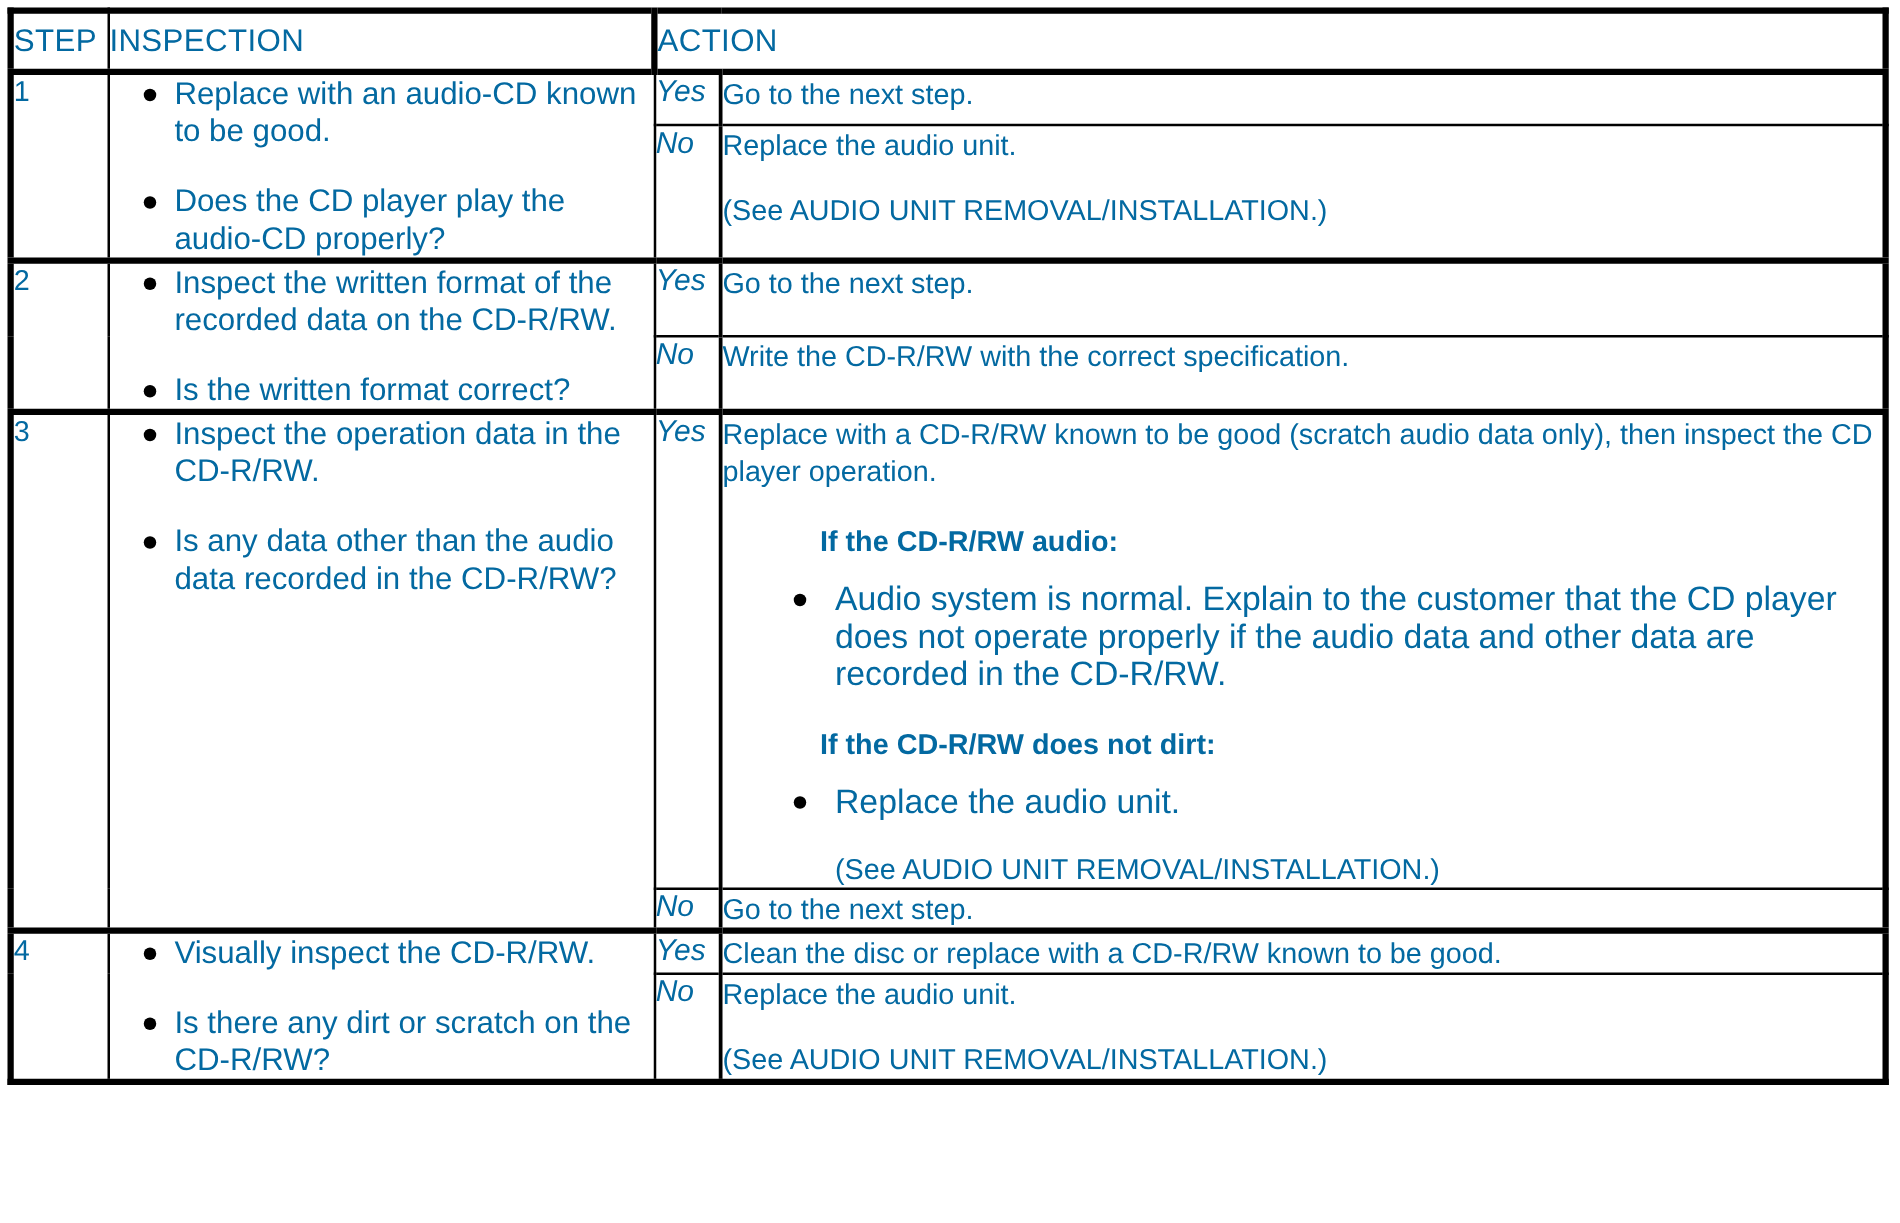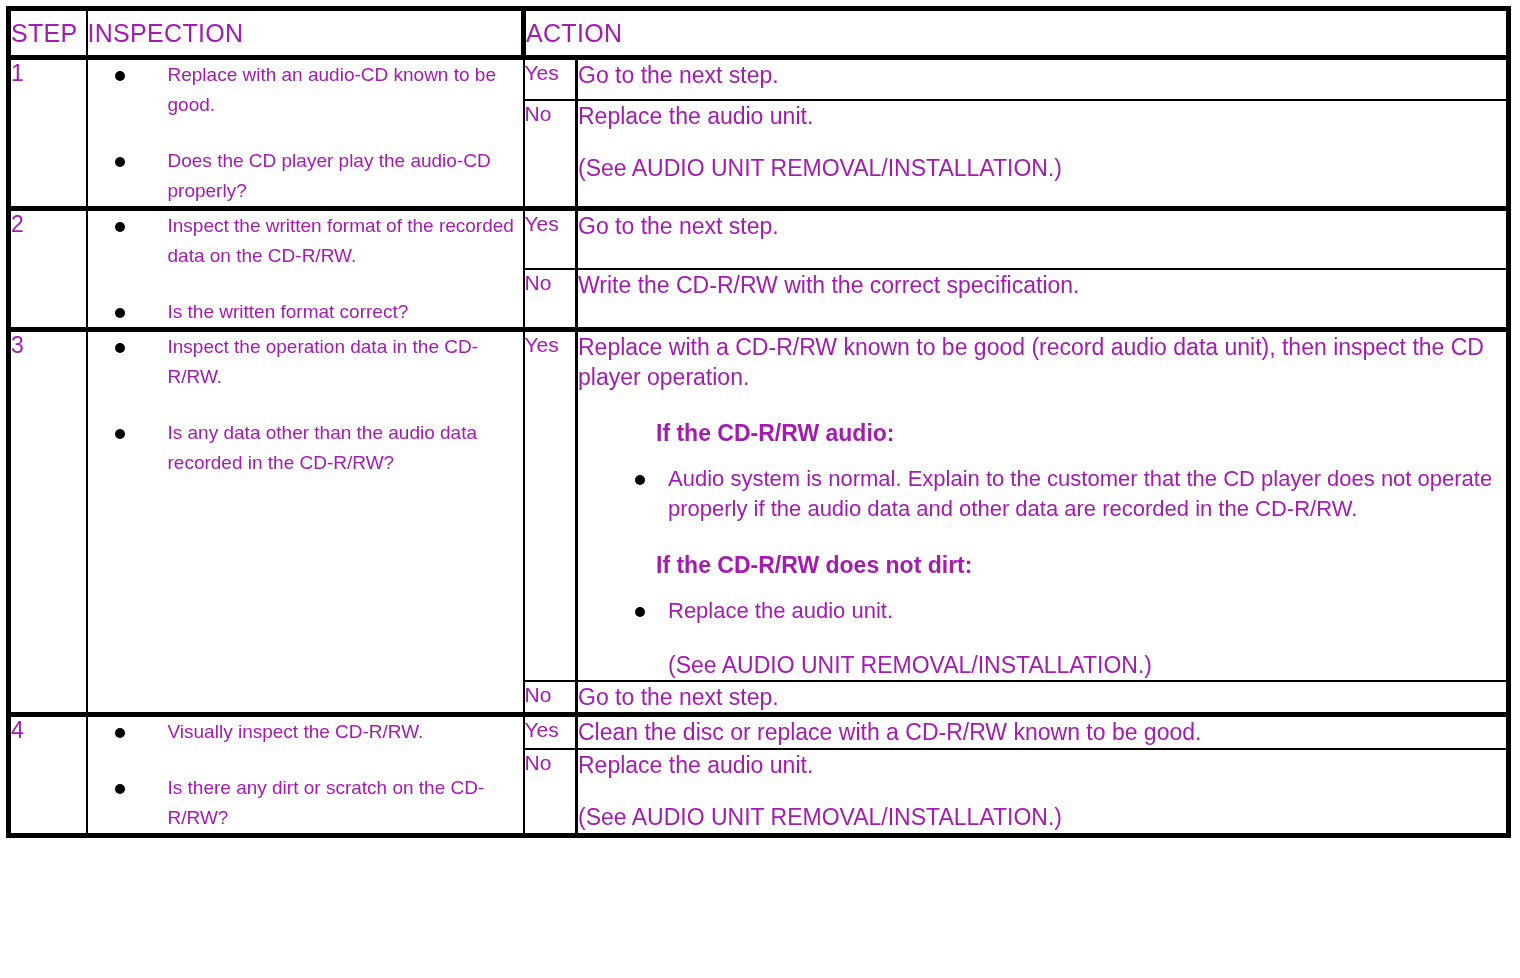--- a/index.html
+++ b/index.html
@@ -19,21 +19,21 @@
     border-collapse: collapse;
     width: 1500px;
     table-layout: fixed;
     border: 5px solid #000;
   }
   table.flow td, table.flow th {
     border: 2px solid #000;
     vertical-align: top;
     padding: 0;
     font-weight: normal;
-    color: #a21caf;
+    color: #0369a1;
   }
   
   col.c-step   { width: 78px; }
   col.c-insp   { width: 437px; }
   col.c-yn     { width: 53px; }
   col.c-act    { width: 932px; }
 
   
   .hdr-cell {
     font-size: 25px;
@@ -59,44 +59,45 @@
   .insp {
     padding: 10px 8px 14px 8px;
   }
   ul.bullets {
     list-style: none;
     margin: 0;
     padding: 0;
   }
   ul.bullets > li {
     position: relative;
-    padding-left: 80px;
-    font-size: 19px;
+    padding-left: 52px;
+    font-size: 25px;
     line-height: 30px;
     margin-bottom: 26px;
   }
   ul.bullets > li:last-child { margin-bottom: 0; }
   ul.bullets > li::before {
     content: "";
     position: absolute;
     left: 27px;
     top: 11px;
     width: 10px;
     height: 10px;
     border-radius: 50%;
     background: #000;
   }
 
   
   .yn {
-    font-size: 21px;
+    font-size: 24px;
     line-height: 1.2;
     padding: 7px 4px 0 5px;
     text-align: left;
     white-space: nowrap;
+    font-style: italic;
   }
   
   .act {
     font-size: 23px;
     line-height: 30px;
     padding: 7px 10px 8px 10px;
     border-left: 3px solid #000 !important;
   }
   .act p { margin: 0 0 0 0; }
   .act p + p { margin-top: 22px; }
@@ -106,21 +107,21 @@
     margin-left: 78px;
   }
   ul.act-bullets {
     list-style: none;
     margin: 16px 0 0 0;
     padding: 0;
   }
   ul.act-bullets > li {
     position: relative;
     padding-left: 90px;
-    font-size: 22px;
+    font-size: 27px;
     line-height: 30px;
   }
   ul.act-bullets > li::before {
     content: "";
     position: absolute;
     left: 57px;
     top: 11px;
     width: 10px;
     height: 10px;
     border-radius: 50%;
@@ -194,21 +195,21 @@
     <tr class="thick-top">
       <td class="step-no" rowspan="2">3</td>
       <td class="insp" rowspan="2">
         <ul class="bullets">
           <li>Inspect the operation data in the CD-R/RW.</li>
           <li>Is any data other than the audio data recorded in the CD-R/RW?</li>
         </ul>
       </td>
       <td class="yn">Yes</td>
       <td class="act">
-        <p>Replace with a CD-R/RW known to be good (record audio data unit), then inspect the CD player operation.</p>
+        <p>Replace with a CD-R/RW known to be good (scratch audio data only), then inspect the CD player operation.</p>
         <p class="sub-head">If the CD-R/RW audio:</p>
         <ul class="act-bullets">
           <li>Audio system is normal. Explain to the customer that the CD player does not operate properly if the audio data and other data are recorded in the CD-R/RW.</li>
         </ul>
         <p class="sub-head">If the CD-R/RW does not dirt:</p>
         <ul class="act-bullets">
           <li>Replace the audio unit.</li>
         </ul>
         <p class="note">(See AUDIO UNIT REMOVAL/INSTALLATION.)</p>
       </td>

